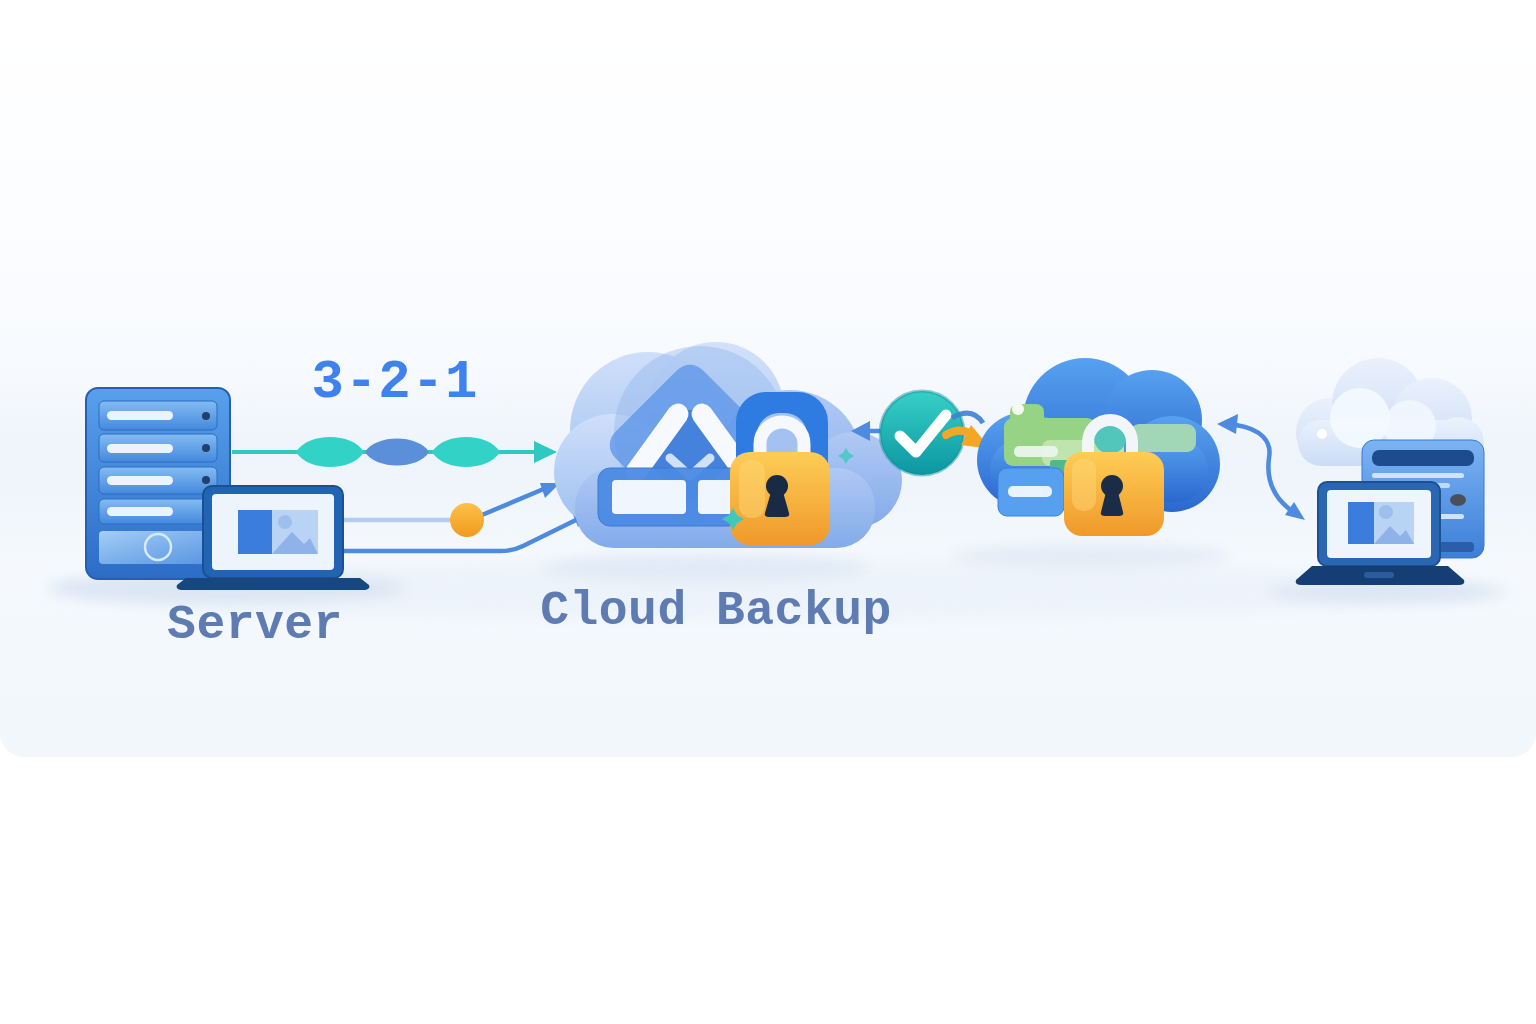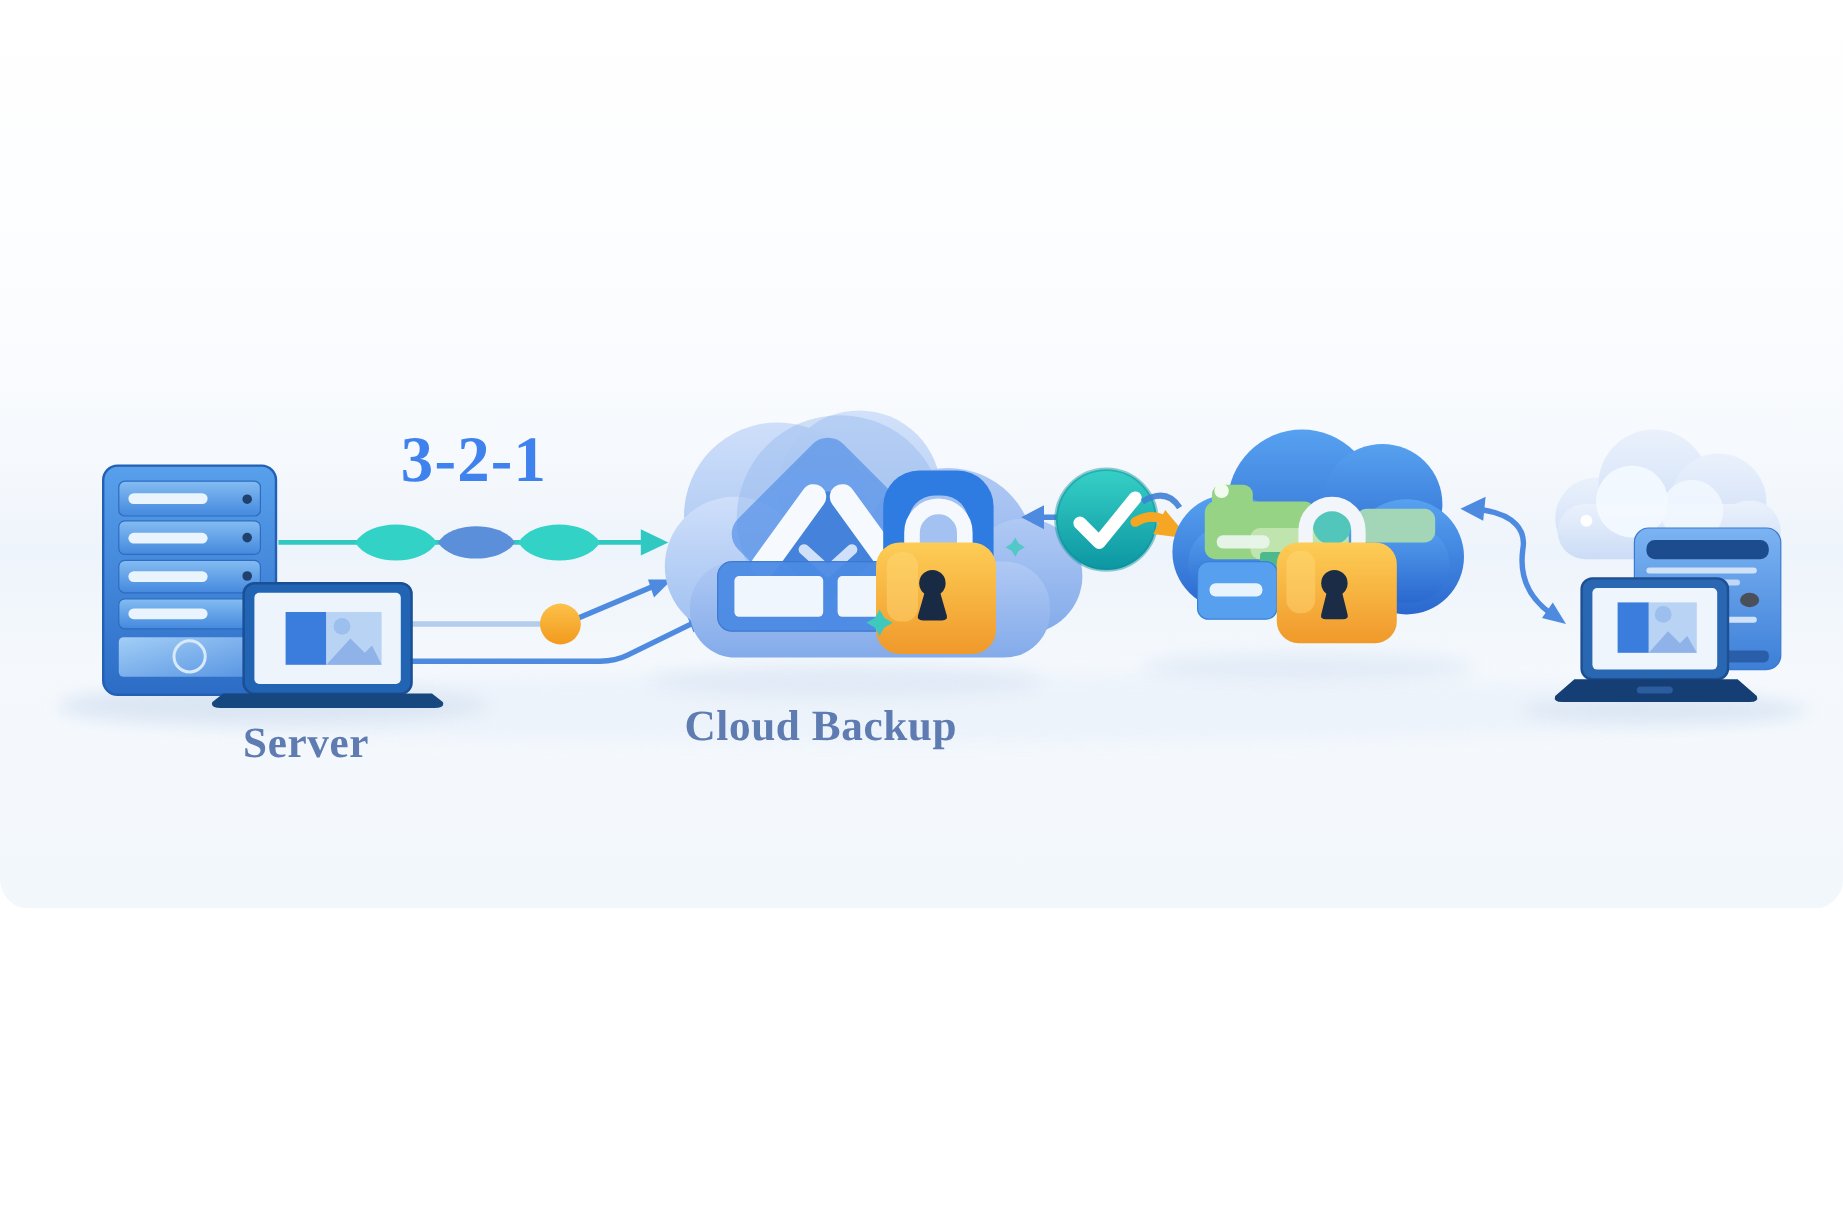--- a/index.html
+++ b/index.html
@@ -1,28 +1,28 @@
 <!DOCTYPE html>
 <html><head>
 <meta charset="utf-8">
 <style>
   html,body{margin:0;padding:0;background:#fff;}
   .stage{
     position:relative;width:1536px;height:757px;overflow:hidden;
     background:linear-gradient(180deg,#ffffff 0%,#fcfdff 30%,#f6f9fd 50%,#eef4fb 61%,#f5f9fd 74%,#f2f7fc 100%);
-    font-family:Liberation Serif, serif;
+    font-family:Liberation Mono, monospace;
     border-radius:24px;
   }
   .stage svg{position:absolute;left:0;top:0;}
   .label{
     position:absolute;transform:translateX(-50%);
     font-weight:700;white-space:nowrap;user-select:none;
   }
   .strategy{font-size:54px;font-weight:800;color:#3f82ee;letter-spacing:1px;}
-  .node-label{font-size:36px;color:#5e7cb1;letter-spacing:.5px;}
+  .node-label{font-size:48px;color:#5e7cb1;letter-spacing:.5px;}
 </style>
 </head>
 <body>
 
 <div class="stage">
 
   <svg width="1536" height="1024" viewBox="0 0 1536 1024">
     <defs>
       <linearGradient id="gradServer" x1="0" y1="0" x2="0" y2="1">
         <stop offset="0" stop-color="#58a0ec"></stop>
@@ -266,17 +266,17 @@
         <path d="M1312,566 L1448,566 L1464,580 Q1466,585 1458,585 L1302,585 Q1294,585 1296,580 Z" fill="#153f74"></path>
         <rect x="1364" y="572" width="30" height="6" rx="3" fill="#2a5c9e"></rect>
       </g>
     </g>
   </svg>
 
   <div class="label strategy" style="left:395px;top:352px;">3-2-1</div>
 
   <div class="label node-label" style="left:255px;top:598px;">Server</div>
 
-  <div class="label node-label" style="left:684px;top:584px;">Cloud Backup</div>
+  <div class="label node-label" style="left:716px;top:584px;">Cloud Backup</div>
 
 
 
 </div>
 
 </body></html>

